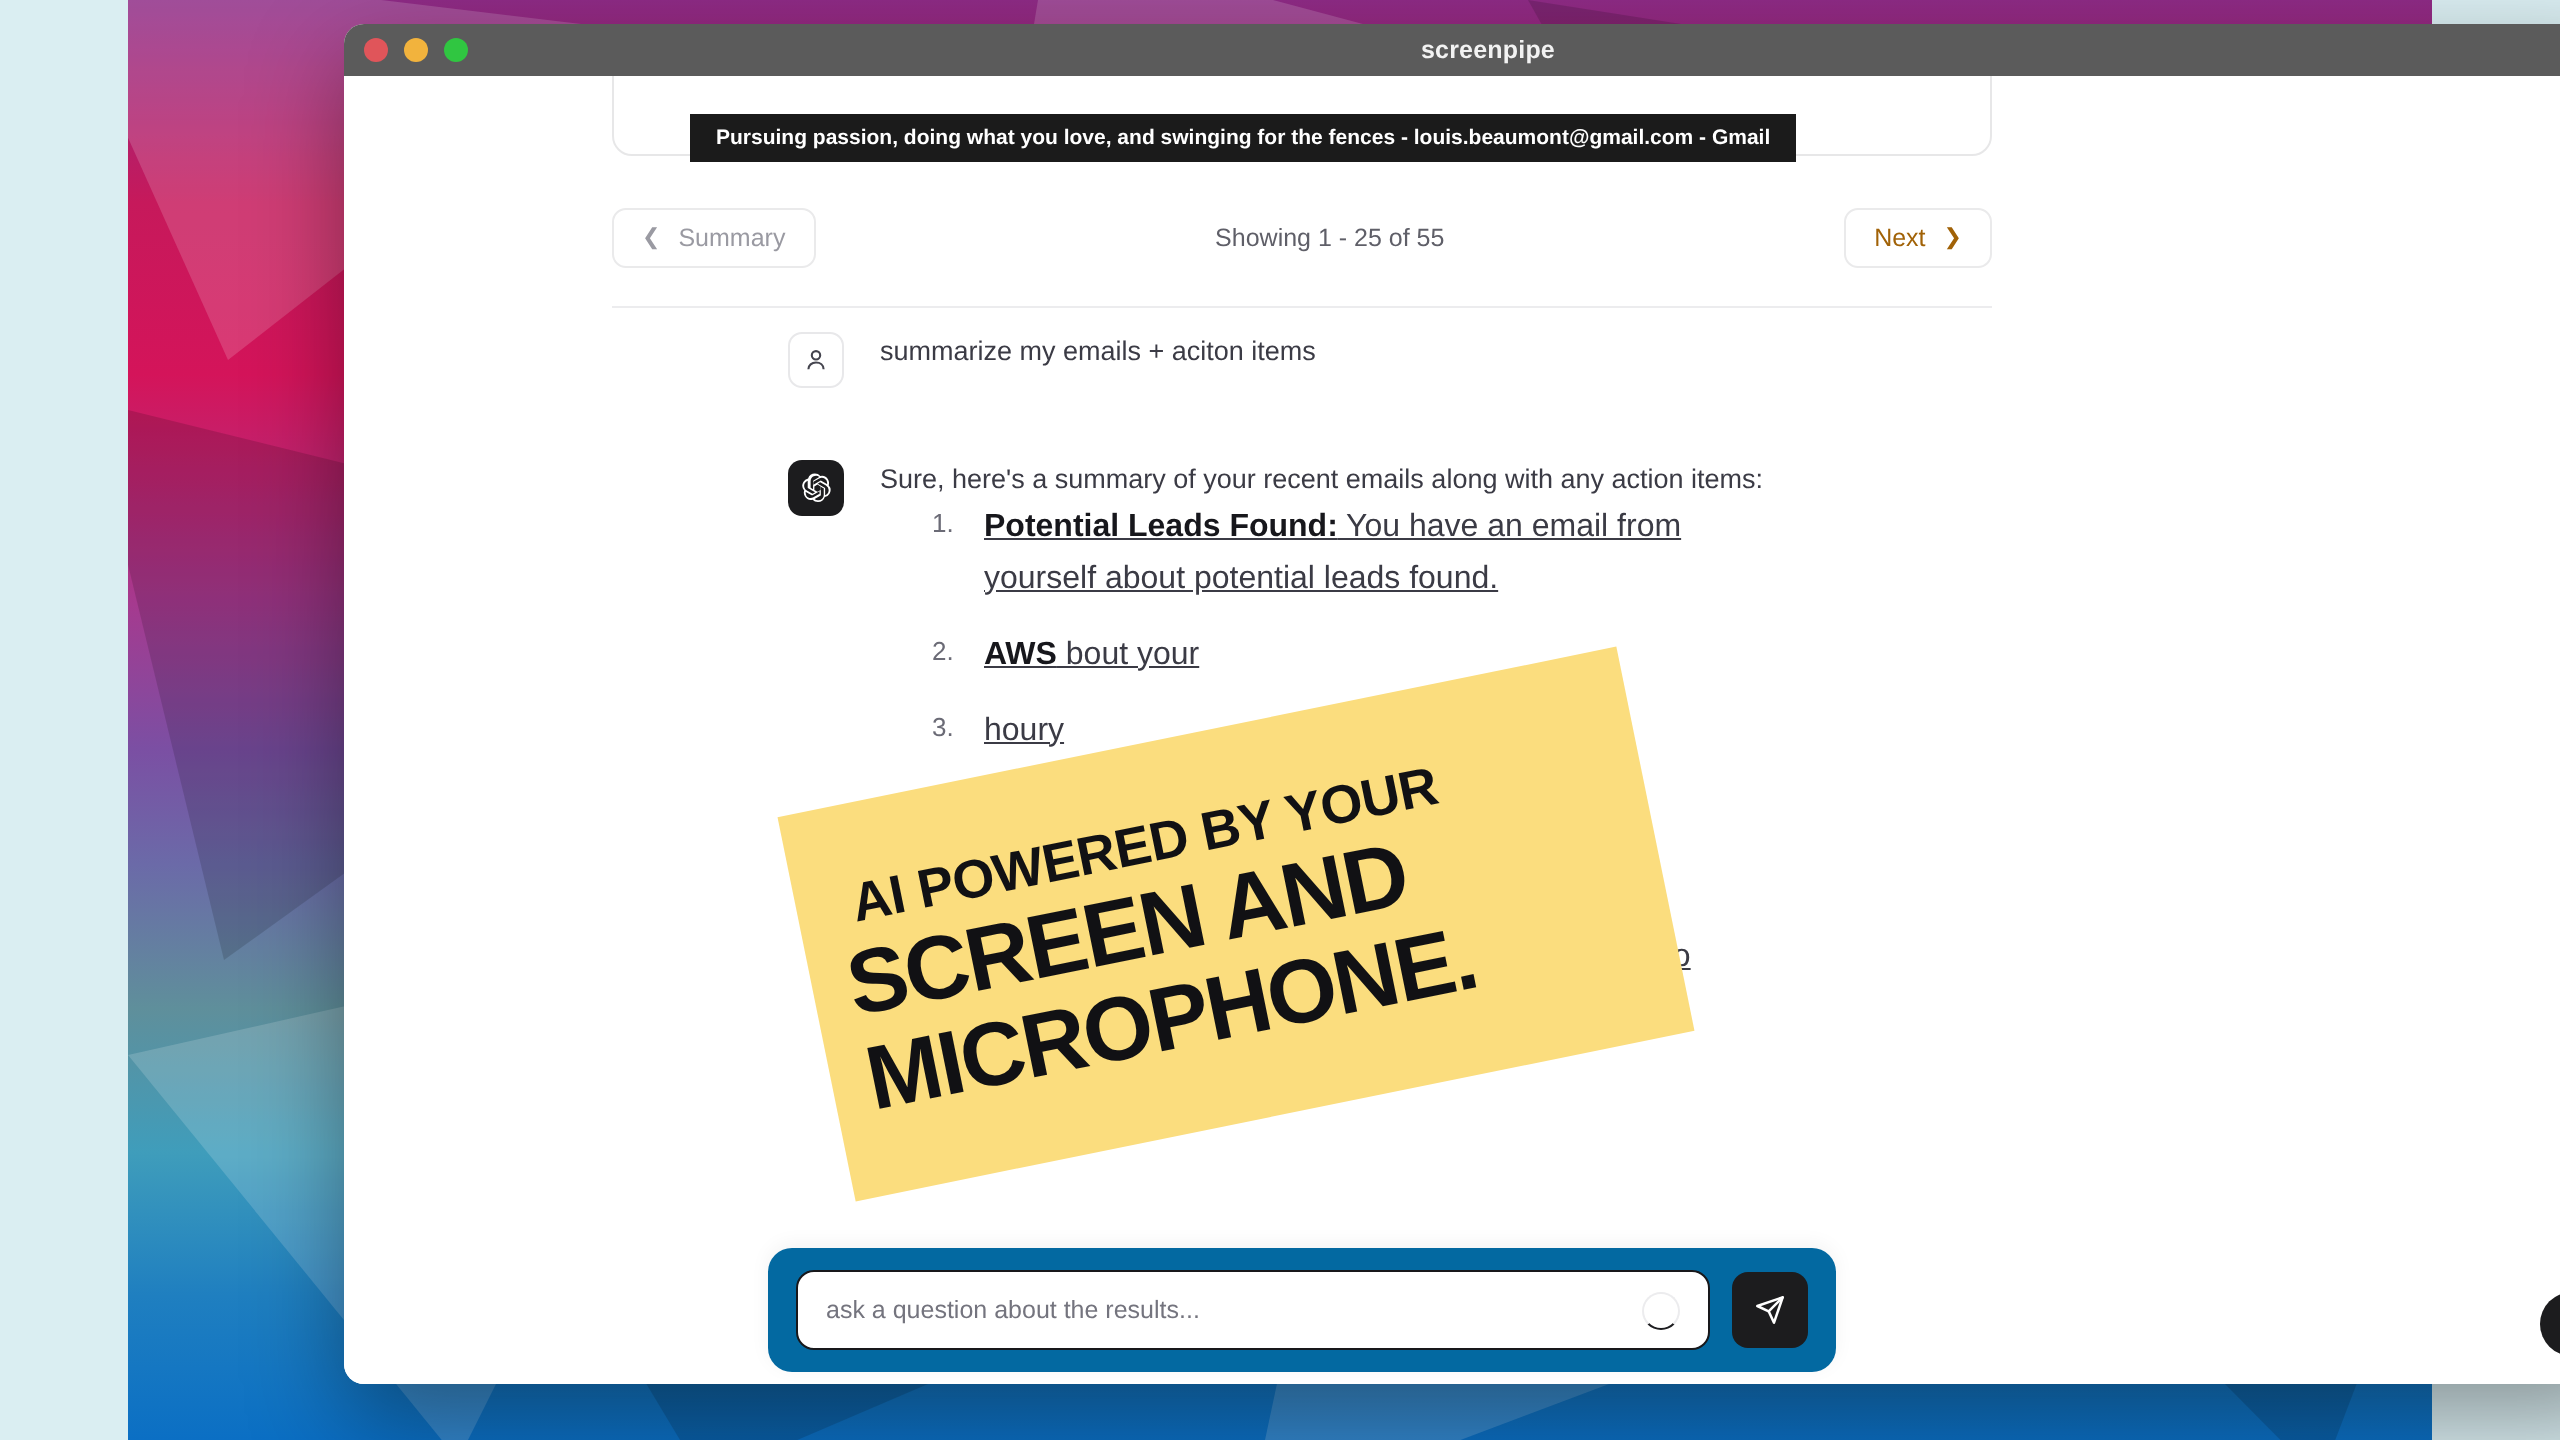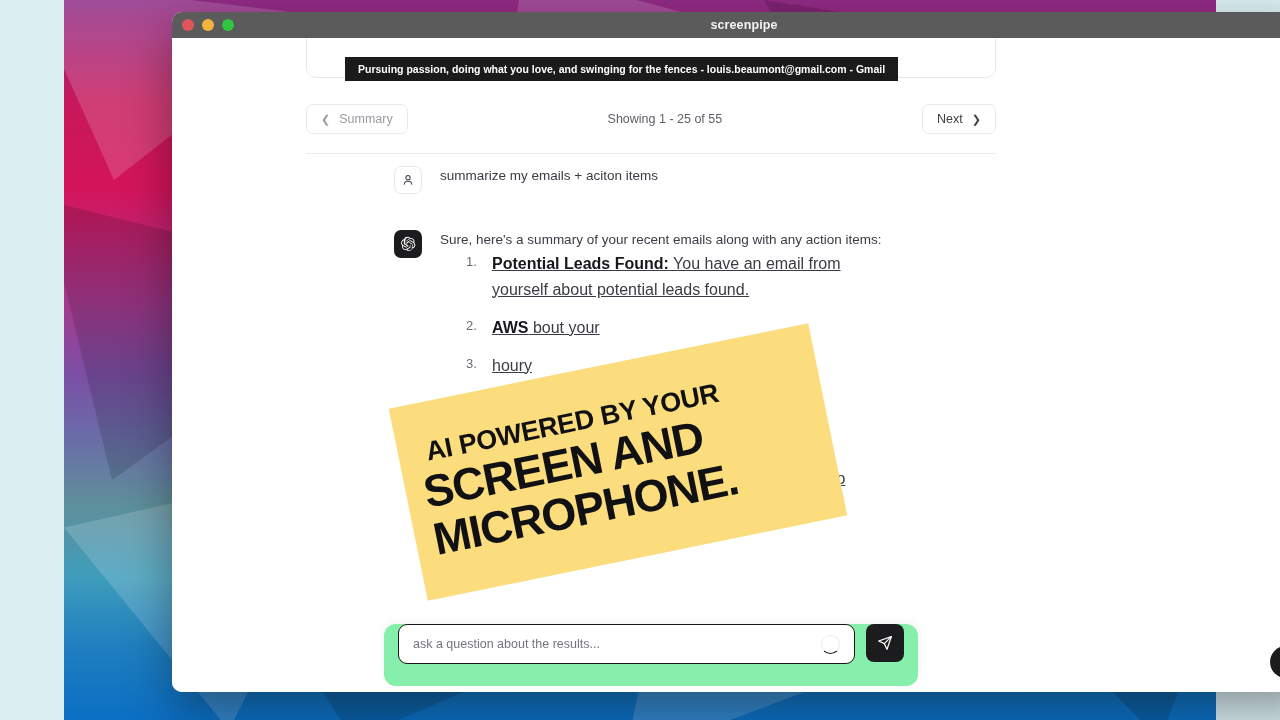--- a/index.html
+++ b/index.html
@@ -122,21 +122,21 @@
     gap: 9px;
     border: 1px solid #eaeaeb;
     border-radius: 7px;
     background: #fff;
     height: 30px;
     padding: 0 14px;
     font-size: 12.5px;
     font-family: "Liberation Sans", sans-serif;
   }
   .page-btn.disabled { color: #9a9aa2; }
-  .page-btn.active { color: #404040; font-weight: normal; }
+  .page-btn.active { color: #a16207; font-weight: normal; }
   .chev { font-size: 11px; line-height: 1; }
   #showing-text {
     font-size: 12.5px;
     color: #5f5f68;
   }
 
   #divider {
     position: absolute;
     left: 134px; top: 115px;
     width: 690px; height: 1px;
@@ -231,23 +231,24 @@
     font-size: 45px; font-weight: bold; color: #111114;
     letter-spacing: -1.2px; line-height: 1.0;
     margin-top: 3px;
   }
 
   
   #input-bar {
     position: absolute;
     left: 212px; bottom: 6px;
     width: 534px; height: 62px;
-    background: #86efac;
+    background: #0369a1;
     border-radius: 12px;
     display: flex;
+    align-items: center;
     gap: 11px;
     padding: 0 14px;
     z-index: 60;
     box-shadow: 0 -2px 10px rgba(0,0,0,.05);
   }
   #question-input-wrap {
     position: relative;
     flex: 1;
     height: 40px;
     border: 1.6px solid #18181b;

